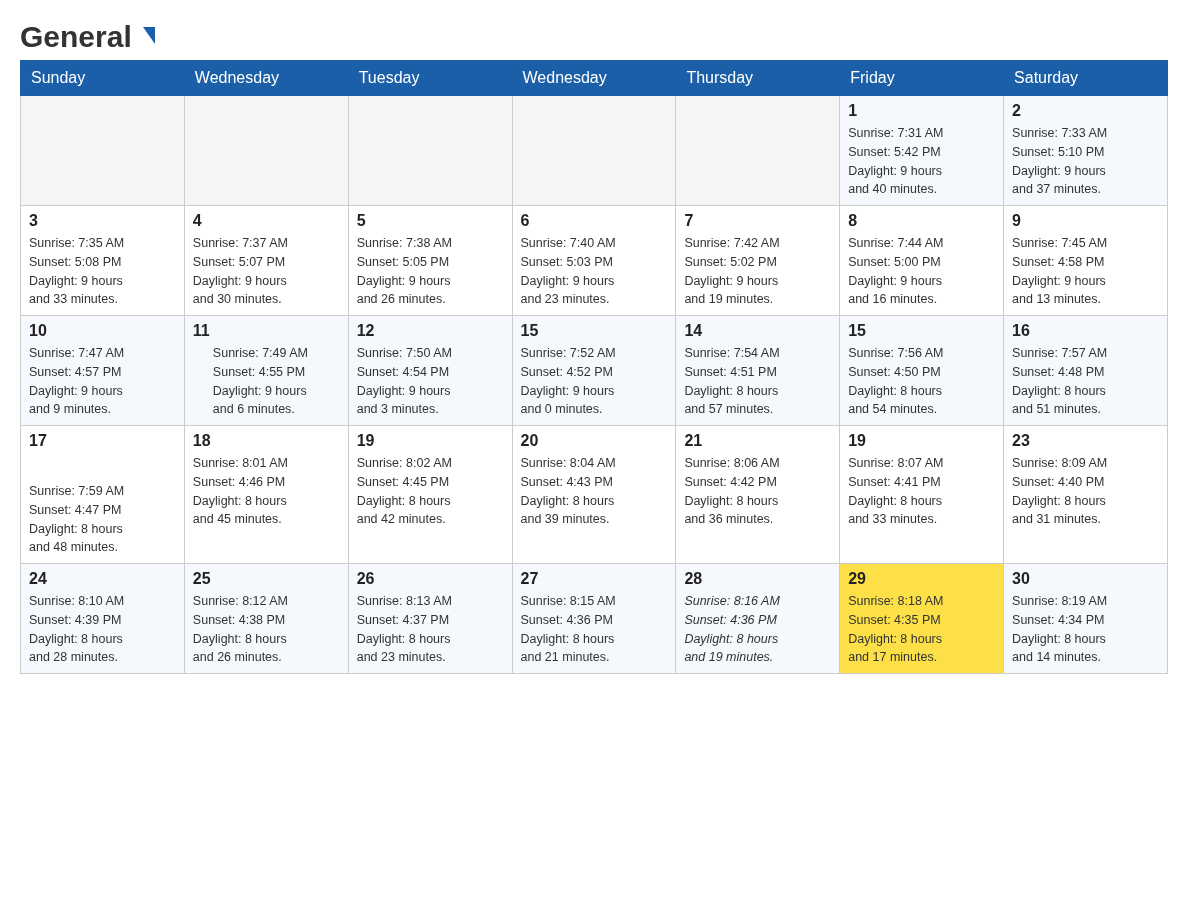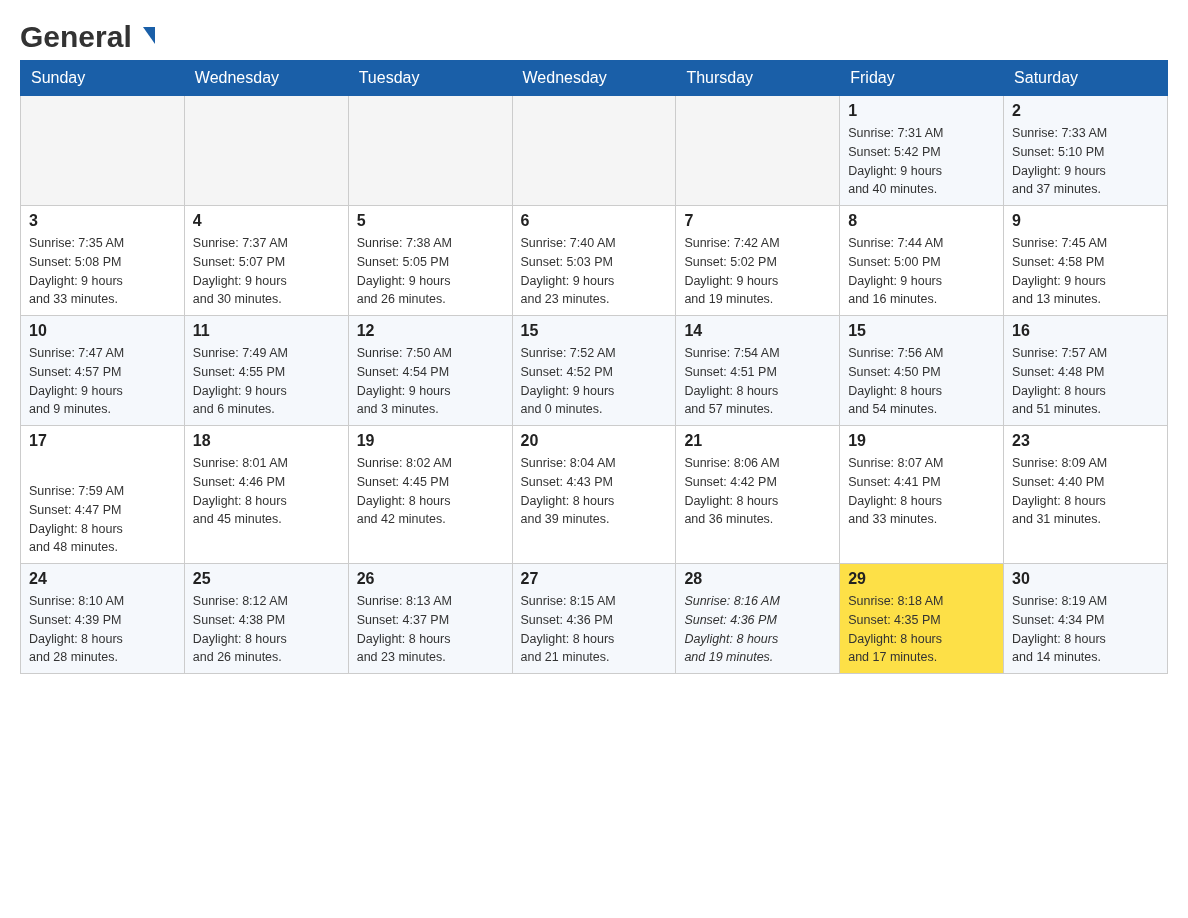--- a/index.html
+++ b/index.html
@@ -193,21 +193,21 @@
       <tr class="row-odd">
         <td style="background-color: rgb(245, 248, 252);">
           <span class="day-number">10</span>
           <div class="day-info" style="white-space: pre-line;">Sunrise: 7:47 AM
 Sunset: 4:57 PM
 Daylight: 9 hours
 and 9 minutes.</div>
         </td>
         <td style="background-color: rgb(245, 248, 252);">
           <span class="day-number">11</span>
-          <div class="day-info" style="white-space: pre-line;">Sunrise: 7:49 AM
+          <div class="day-info" style="white-space: pre-line; margin-left: 20px;">Sunrise: 7:49 AM
 Sunset: 4:55 PM
 Daylight: 9 hours
 and 6 minutes.</div>
         </td>
         <td style="background-color: rgb(245, 248, 252);">
           <span class="day-number">12</span>
           <div class="day-info" style="white-space: pre-line;">Sunrise: 7:50 AM
 Sunset: 4:54 PM
 Daylight: 9 hours
 and 3 minutes.</div>

